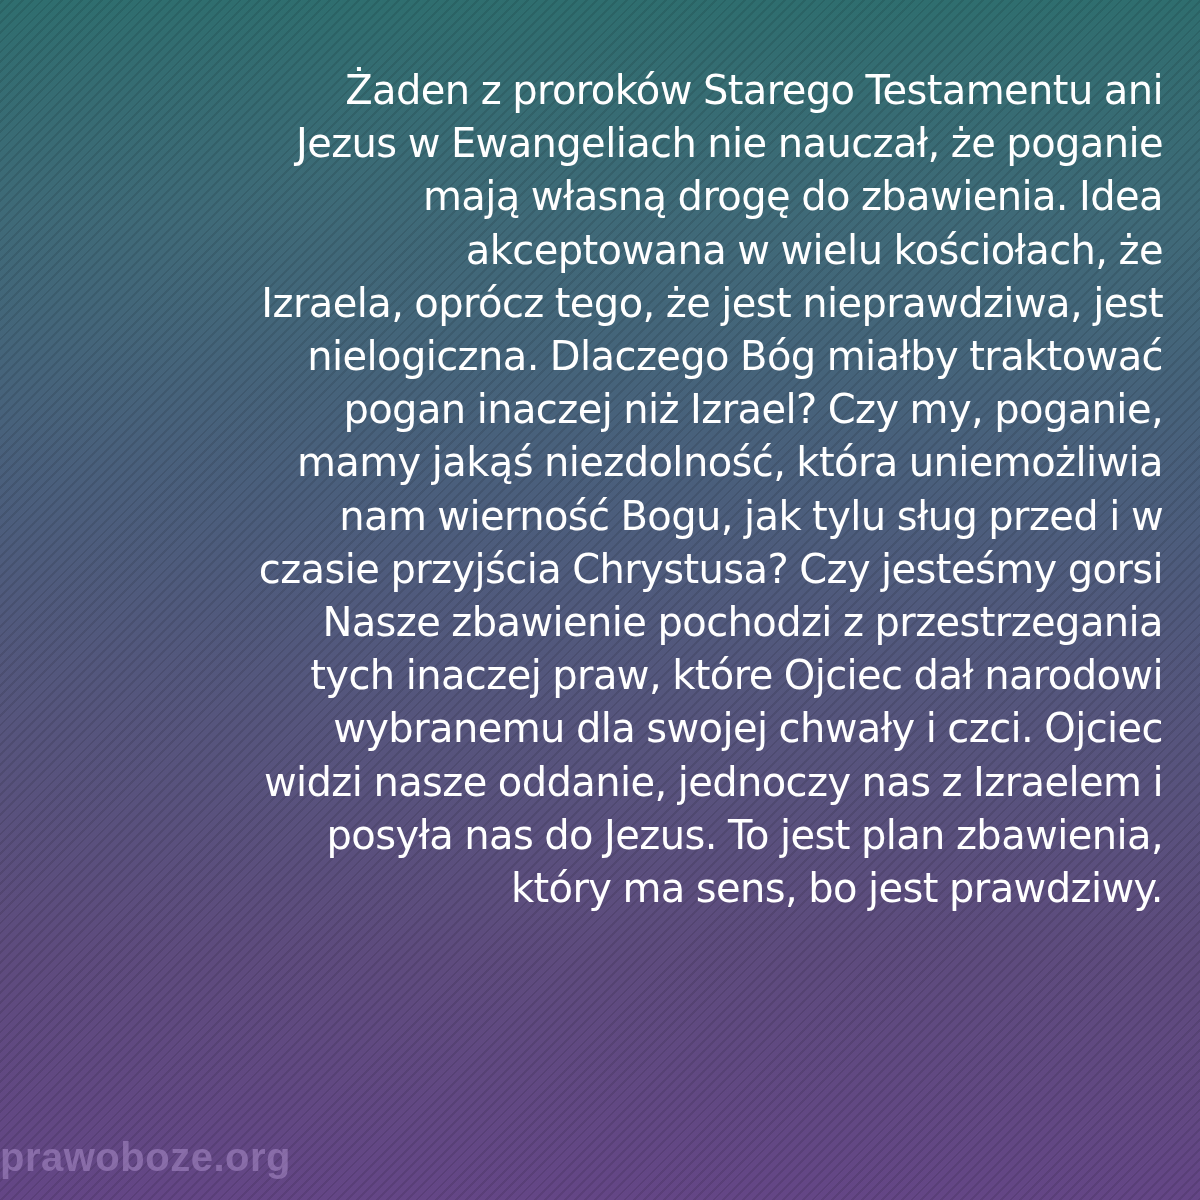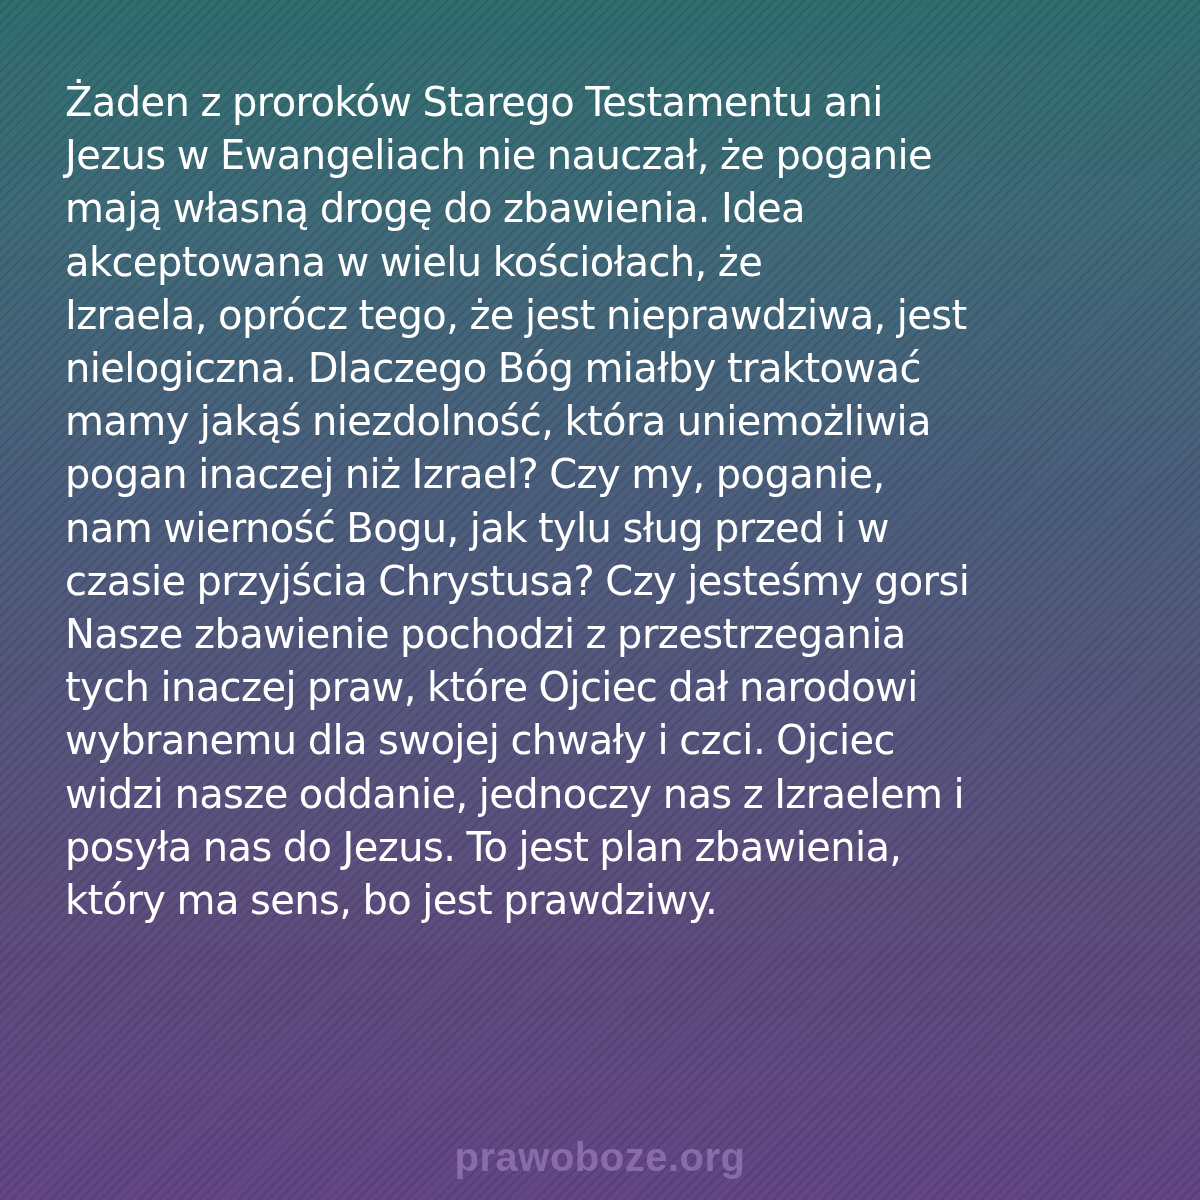--- a/index.html
+++ b/index.html
@@ -26,61 +26,61 @@
         rgba(255,255,255,0.0) 2px,
         rgba(255,255,255,0.0) 7px
       );
       pointer-events: none;
     }
     .quote {
       position: absolute;
       left: 53px;
       top: 64px;
       width: 1110px;
-      margin: 12px;
+      margin: 0;
       color: #ffffff;
       font-family: "DejaVu Sans", sans-serif;
       font-weight: normal;
       font-size: 40px;
       line-height: 53.2px;
       letter-spacing: -0.6px;
       word-spacing: -1px;
+      text-align: right;
     }
     .quote .line {
       display: block;
       white-space: nowrap;
     }
     .watermark {
       position: absolute;
       left: 0;
       right: 0;
       top: 1135px;
-      text-align: center;
       color: rgba(170, 140, 200, 0.55);
       font-family: "Liberation Sans", sans-serif;
       font-weight: bold;
       font-size: 40px;
       letter-spacing: 0.5px;
     }
   </style>
 </head>
 <body>
 
 <div class="card">
   <div class="stripes"></div>
 
   <p class="quote">
     <span class="line">Żaden z proroków Starego Testamentu ani</span>
     <span class="line">Jezus w Ewangeliach nie nauczał, że poganie</span>
     <span class="line">mają własną drogę do zbawienia. Idea</span>
     <span class="line">akceptowana w wielu kościołach, że</span>
     <span class="line">Izraela, oprócz tego, że jest nieprawdziwa, jest</span>
     <span class="line">nielogiczna. Dlaczego Bóg miałby traktować</span>
+    <span class="line">pogan inaczej niż Izrael? Czy my, poganie,</span>
     <span class="line">mamy jakąś niezdolność, która uniemożliwia</span>
-    <span class="line">pogan inaczej niż Izrael? Czy my, poganie,</span>
     <span class="line">nam wierność Bogu, jak tylu sług przed i w</span>
     <span class="line">czasie przyjścia Chrystusa? Czy jesteśmy gorsi</span>
     <span class="line">Nasze zbawienie pochodzi z przestrzegania</span>
     <span class="line">tych inaczej praw, które Ojciec dał narodowi</span>
     <span class="line">wybranemu dla swojej chwały i czci. Ojciec</span>
     <span class="line">widzi nasze oddanie, jednoczy nas z Izraelem i</span>
     <span class="line">posyła nas do Jezus. To jest plan zbawienia,</span>
     <span class="line">który ma sens, bo jest prawdziwy.</span>
   </p>
 

